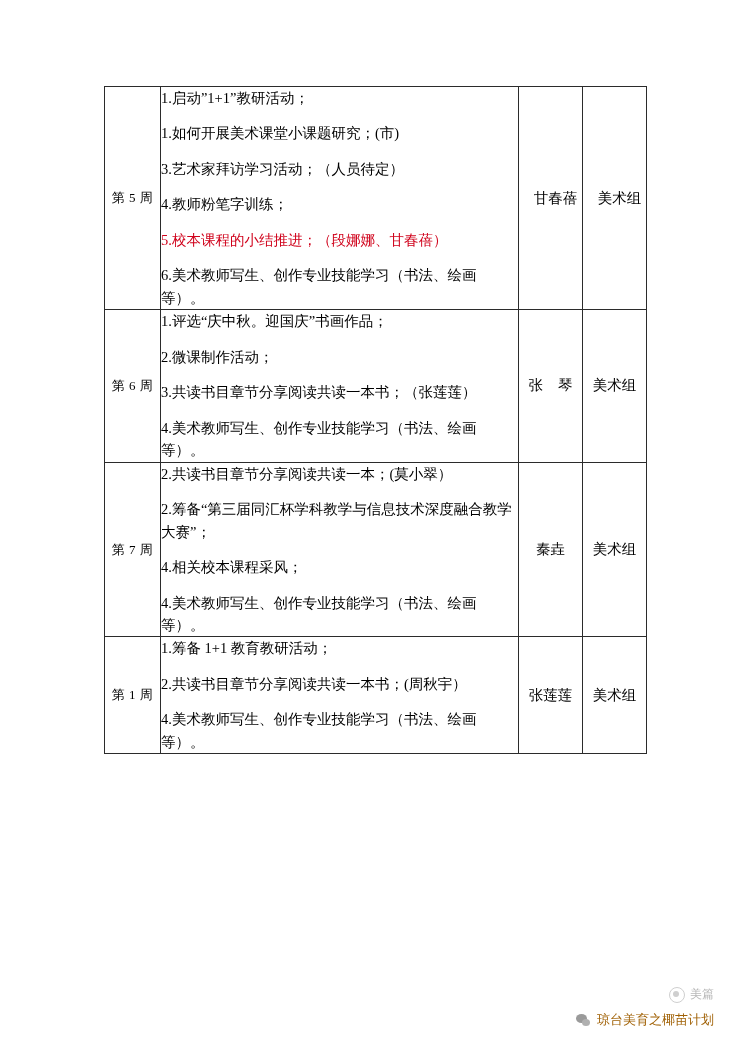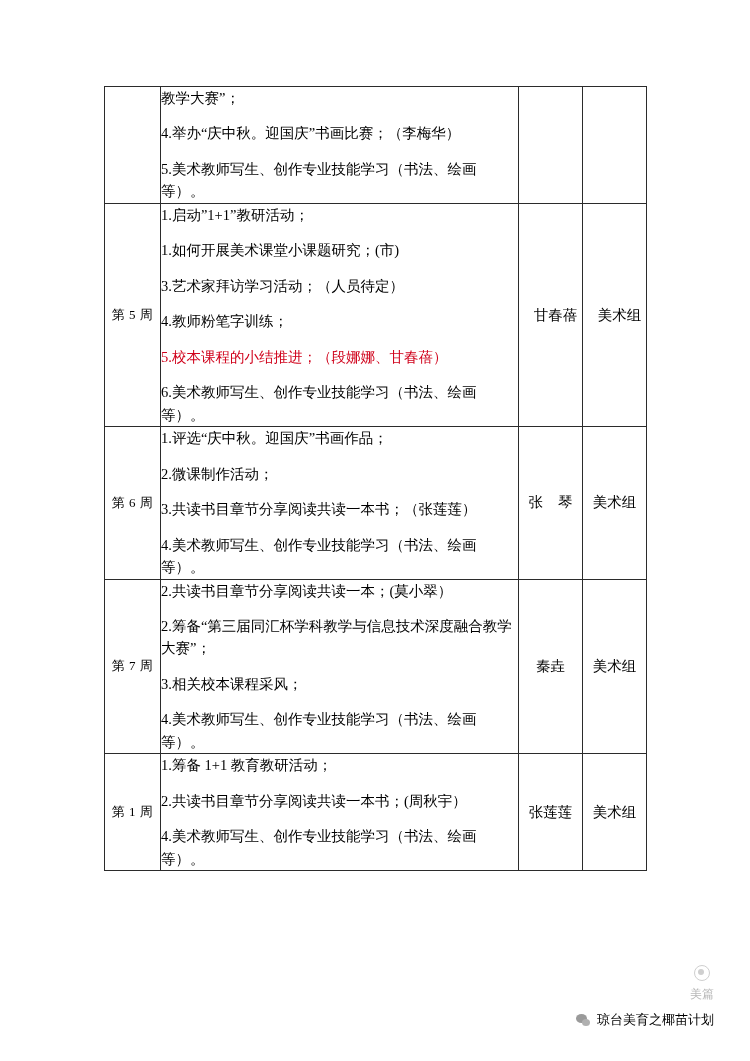--- a/index.html
+++ b/index.html
@@ -83,21 +83,21 @@
     width: 750px;
     height: 60px;
   }
   .wechat-line {
     position: absolute;
     right: 36px;
     bottom: 14px;
     display: flex;
     align-items: center;
     gap: 6px;
-    color: #000000;
+    color: #a16207;
     font-size: 13px;
     font-family: "Liberation Sans", sans-serif;
   }
   .wechat-icon {
     width: 15px;
     height: 13px;
     position: relative;
     display: inline-block;
   }
   .wechat-icon .b1, .wechat-icon .b2 {
@@ -110,21 +110,20 @@
   .brand-badge {
     position: absolute;
     right: 36px;
     bottom: 40px;
     display: flex;
     align-items: center;
     gap: 5px;
     color: #b9b9b9;
     font-size: 12px;
     font-family: "Liberation Sans", sans-serif;
-    flex-direction: column;
   }
   .brand-dot {
     width: 14px;
     height: 14px;
     border-radius: 50%;
     border: 1.5px solid #cfcfcf;
     position: relative;
   }
   .brand-dot:after {
     content: "";
@@ -142,30 +141,20 @@
 
   <table class="schedule">
     <colgroup>
       <col class="col-week">
       <col class="col-content">
       <col class="col-person">
       <col class="col-group">
     </colgroup>
     <tbody>
 
-      <tr>
-        <td class="week-cell"></td>
-        <td class="content-cell">
-          <p class="line">教学大赛”；</p>
-          <p class="line">4.举办“庆中秋。迎国庆”书画比赛；（李梅华）</p>
-          <p class="line">5.美术教师写生、创作专业技能学习（书法、绘画等）。</p>
-        </td>
-        <td class="person-cell"></td>
-        <td class="group-cell"></td>
-      </tr>
 
       <tr>
         <td class="week-cell">第 5 周</td>
         <td class="content-cell">
           <p class="line">1.启动”1+1”教研活动；</p>
           <p class="line">1.如何开展美术课堂小课题研究；(市)</p>
           <p class="line">3.艺术家拜访学习活动；（人员待定）</p>
           <p class="line">4.教师粉笔字训练；</p>
           <p class="line red">5.校本课程的小结推进；（段娜娜、甘春蓓）</p>
           <p class="line">6.美术教师写生、创作专业技能学习（书法、绘画等）。</p>
@@ -184,21 +173,21 @@
         </td>
         <td class="person-cell"><span class="spread">张 琴</span></td>
         <td class="group-cell">美术组</td>
       </tr>
 
       <tr>
         <td class="week-cell">第 7 周</td>
         <td class="content-cell">
           <p class="line">2.共读书目章节分享阅读共读一本；(莫小翠）</p>
           <p class="line">2.筹备“第三届同汇杯学科教学与信息技术深度融合教学大赛”；</p>
-          <p class="line">3.相关校本课程采风；</p>
+          <p class="line">4.相关校本课程采风；</p>
           <p class="line">4.美术教师写生、创作专业技能学习（书法、绘画等）。</p>
         </td>
         <td class="person-cell">秦垚</td>
         <td class="group-cell">美术组</td>
       </tr>
 
       <tr>
         <td class="week-cell">第 1 周</td>
         <td class="content-cell">
           <p class="line">1.筹备 1+1 教育教研活动；</p>

